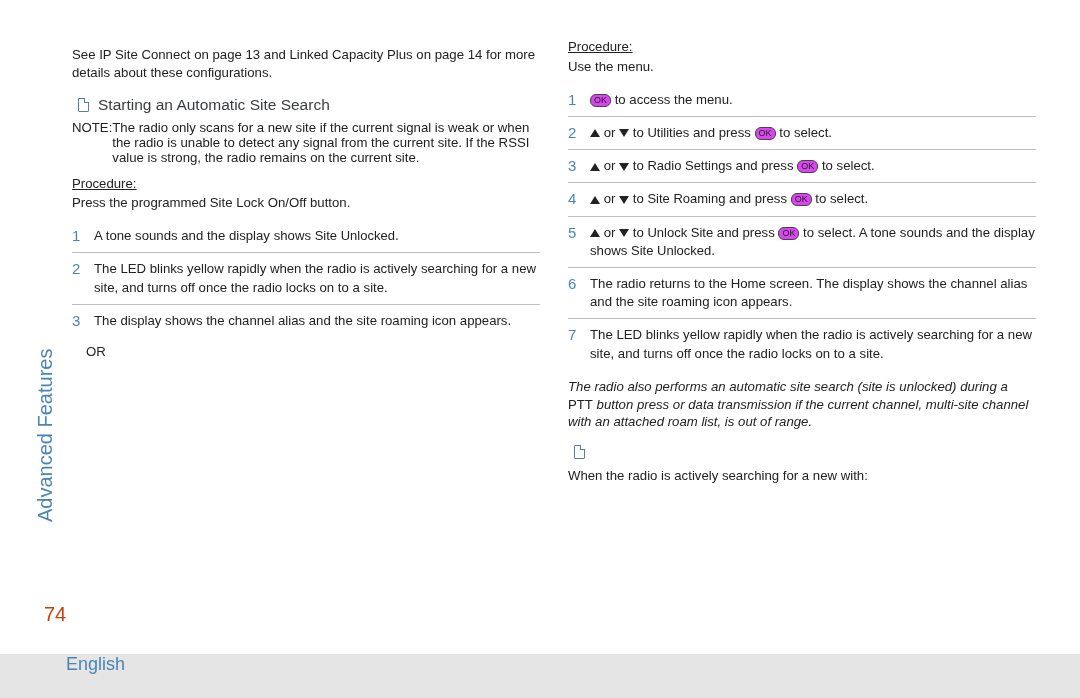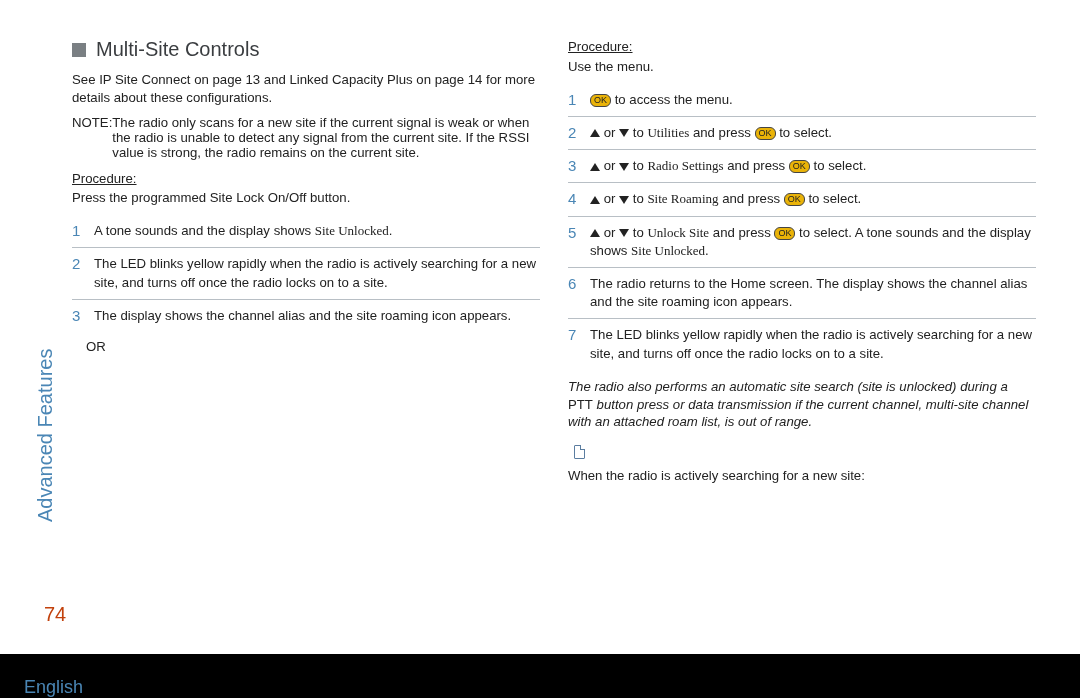--- a/index.html
+++ b/index.html
@@ -87,33 +87,33 @@
     border-bottom: 1px solid #b8bfc5;
     line-height: 1.38;
   }
   ol.steps > li::before {
     content: counter(st);
     position: absolute;
     left: 0; top: 6px;
     color: #4a86b5;
     font-size: 15px;
   }
-  .mono { font-family: Liberation Serif, serif; font-size: 13px; }
+  .mono { font-family: Liberation Sans, sans-serif; font-size: 13px; }
   .key {
     display: inline-block;
     border: 1.2px solid #444;
     border-radius: 6px;
     padding: 0 3px;
     font-size: 9px;
     line-height: 11px;
     font-family: Arial, sans-serif;
     vertical-align: text-bottom;
     min-width: 18px;
     text-align: center;
-    background:#eab308;
+    background:#d946ef;
   }
   .arrow {
     display:inline-block; width:0; height:0; vertical-align: middle;
   }
   .arrow.up { border-left:5px solid transparent; border-right:5px solid transparent; border-bottom:8px solid #222; }
   .arrow.down { border-left:5px solid transparent; border-right:5px solid transparent; border-top:8px solid #222; }
   .italic { font-style: italic; }
   .or-label { margin: 6px 0 0 14px; }
 
   .sidebar-label {
@@ -131,42 +131,42 @@
     left: 44px;
     bottom: 72px;
     color: #c2410c;
     font-size: 20px;
   }
   .footer {
     position: absolute;
     left: 0; bottom: 0;
     width: 100%;
     height: 44px;
-    background: #000000;
-    display: flex;
-    align-items: flex-end;
-    padding-left: 24px;
+    background: #e5e5e5;
+    display: flex;
+    align-items: flex-start;
+    padding-left: 66px;
   }
   .footer-lang { color: #4a86b5; font-size: 18px; }
 </style>
 </head>
 <body>
 
 <div class="page">
 
   <div class="columns">
 
     <div class="col">
-      <div class="section-title-row">
-        <span class="bullet-sq"></span>
-        <span class="section-title">Multi-Site Controls</span>
+
+      <p>See IP Site Connect   on page 13 and Linked Capacity Plus    on page 14 for more details about these configurations.</p>
+
+      <div class="sub-row">
+        <span class="doc-icon"></span>
+        <span class="sub-title">Starting an Automatic Site Search</span>
       </div>
-
-      <p>See IP Site Connect   on page 13 and Linked Capacity Plus    on page 14 for more details about these configurations.</p>
-
 
       <div class="note-block">
         <span class="note-label">NOTE:</span>
         <span>The radio only  scans for a new site if the current signal is weak or when the radio is unable to detect any signal from the current site. If the RSSI value is strong, the radio remains on the current site.</span>
       </div>
 
       <p class="proc-label">Procedure:</p>
       <p style="margin-top:0">Press the programmed Site Lock On/Off   button.</p>
 
       <ol class="steps">
@@ -212,21 +212,21 @@
         </li>
       </ol>
 
       <p class="italic">
         <span>The radio also performs an automatic site search (site is unlocked) during a </span><span style="font-style:normal">PTT</span><span> button press or data transmission if the current channel, multi-site channel with an attached roam list, is out of range.</span>
       </p>
 
       <div class="sub-row">
         <span class="doc-icon"></span>
       </div>
-      <p>When the radio is actively searching for a new site:</p>
+      <p>When the radio is actively searching for a new with:</p>
     </div>
 
   </div>
 
   <div class="sidebar-label">Advanced Features</div>
   <div class="page-number">74</div>
 
   <div class="footer">
     <span class="footer-lang">English</span>
   </div>

